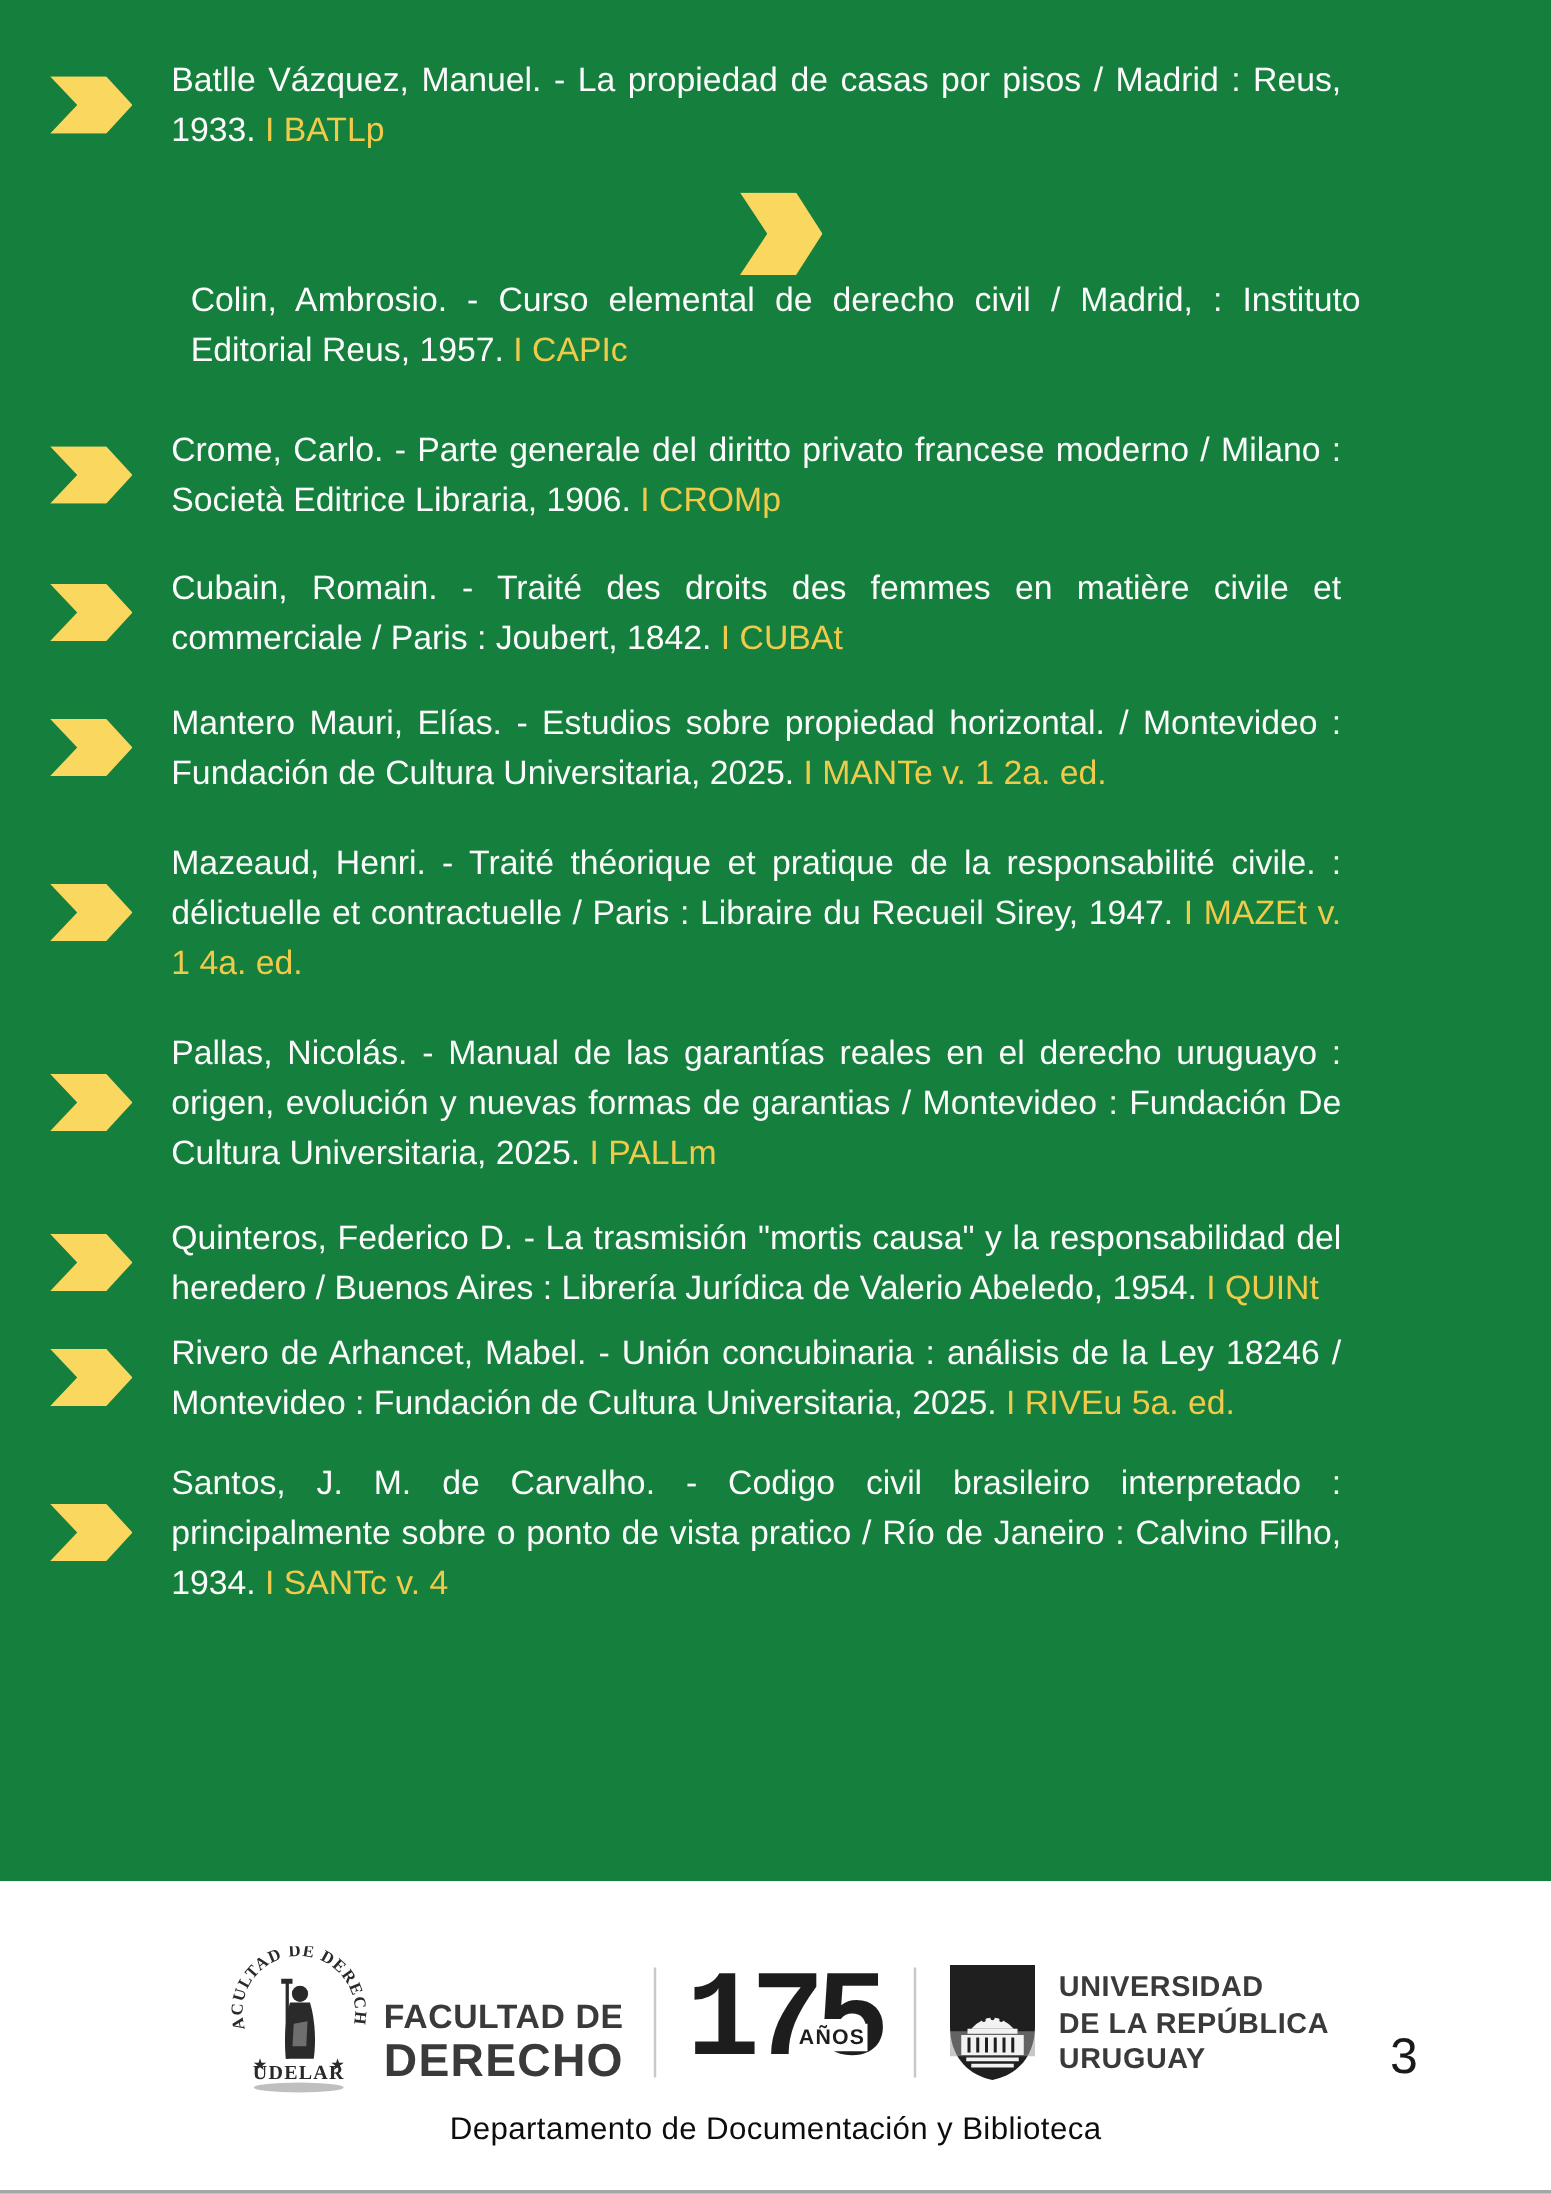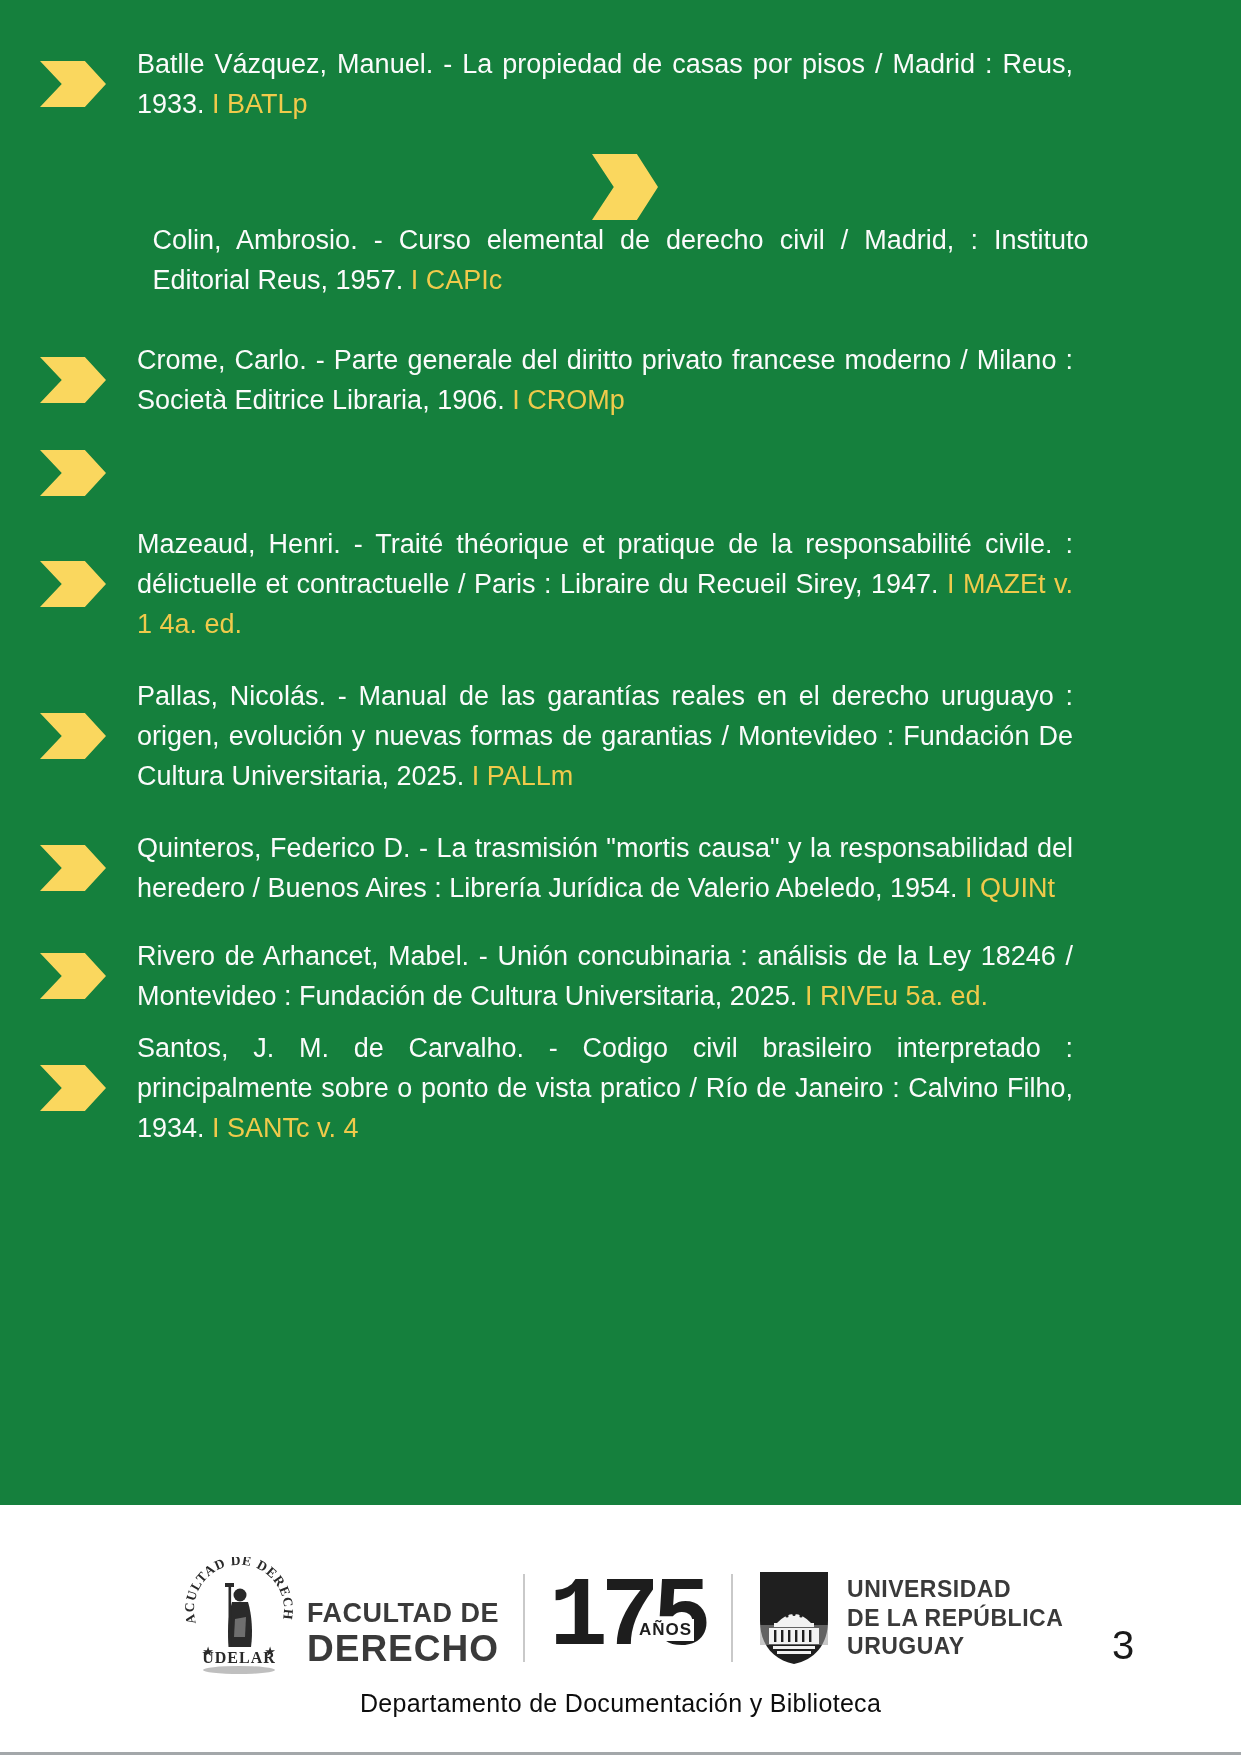--- a/index.html
+++ b/index.html
@@ -108,22 +108,27 @@
     <p class="citation"><span>Colin, Ambrosio. - Curso elemental de derecho civil / Madrid, : Instituto Editorial Reus, 1957. </span><span class="call">I CAPIc</span></p>
   </div>
 
   <div class="entry">
     <div class="chevron"></div>
     <p class="citation"><span>Crome, Carlo. - Parte generale del diritto privato francese moderno / Milano : Società Editrice Libraria, 1906. </span><span class="call">I CROMp</span></p>
   </div>
 
   <div class="entry">
     <div class="chevron"></div>
-  </div>
-
+    <p class="citation"><span>Cubain, Romain. - Traité des droits des femmes en matière civile et commerciale / Paris : Joubert, 1842. </span><span class="call">I CUBAt</span></p>
+  </div>
+
+  <div class="entry">
+    <div class="chevron"></div>
+    <p class="citation"><span>Mantero Mauri, Elías. - Estudios sobre propiedad horizontal. / Montevideo : Fundación de Cultura Universitaria, 2025. </span><span class="call">I MANTe v. 1 2a. ed.</span></p>
+  </div>
 
   <div class="entry">
     <div class="chevron"></div>
     <p class="citation"><span>Mazeaud, Henri. - Traité théorique et pratique de la responsabilité civile. : délictuelle et contractuelle / Paris : Libraire du Recueil Sirey, 1947. </span><span class="call">I MAZEt v. 1 4a. ed.</span></p>
   </div>
 
   <div class="entry">
     <div class="chevron"></div>
     <p class="citation"><span>Pallas, Nicolás. - Manual de las garantías reales en el derecho uruguayo : origen, evolución y nuevas formas de garantias / Montevideo : Fundación De Cultura Universitaria, 2025. </span><span class="call">I PALLm</span></p>
   </div>

